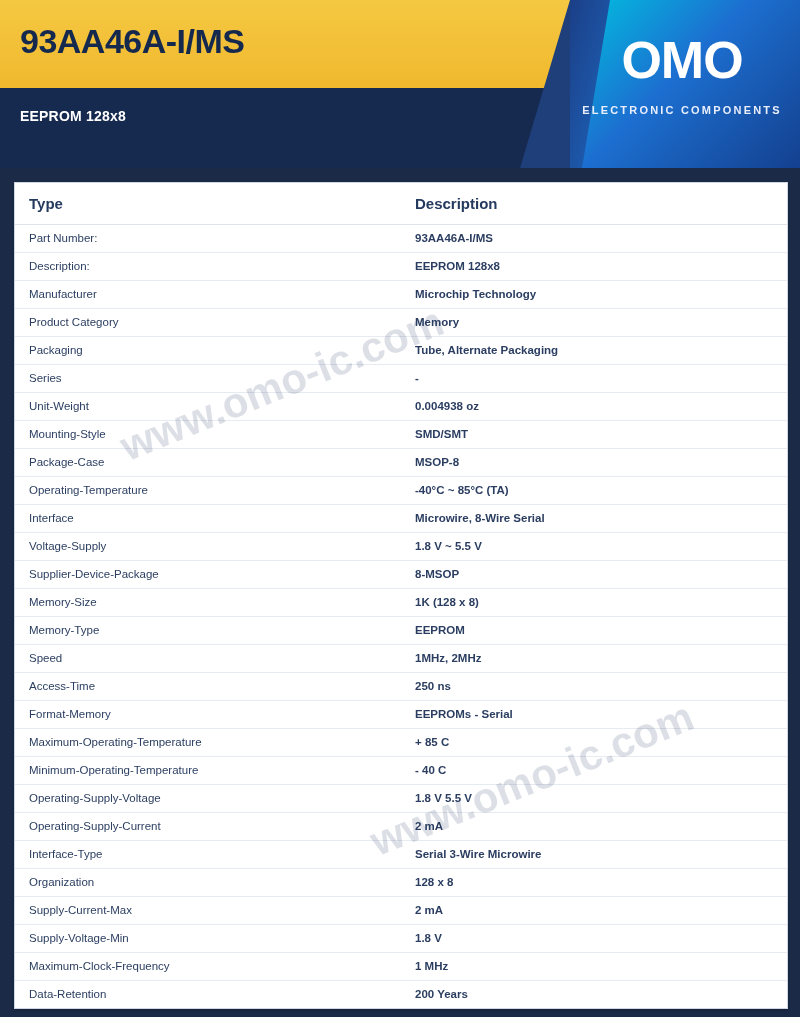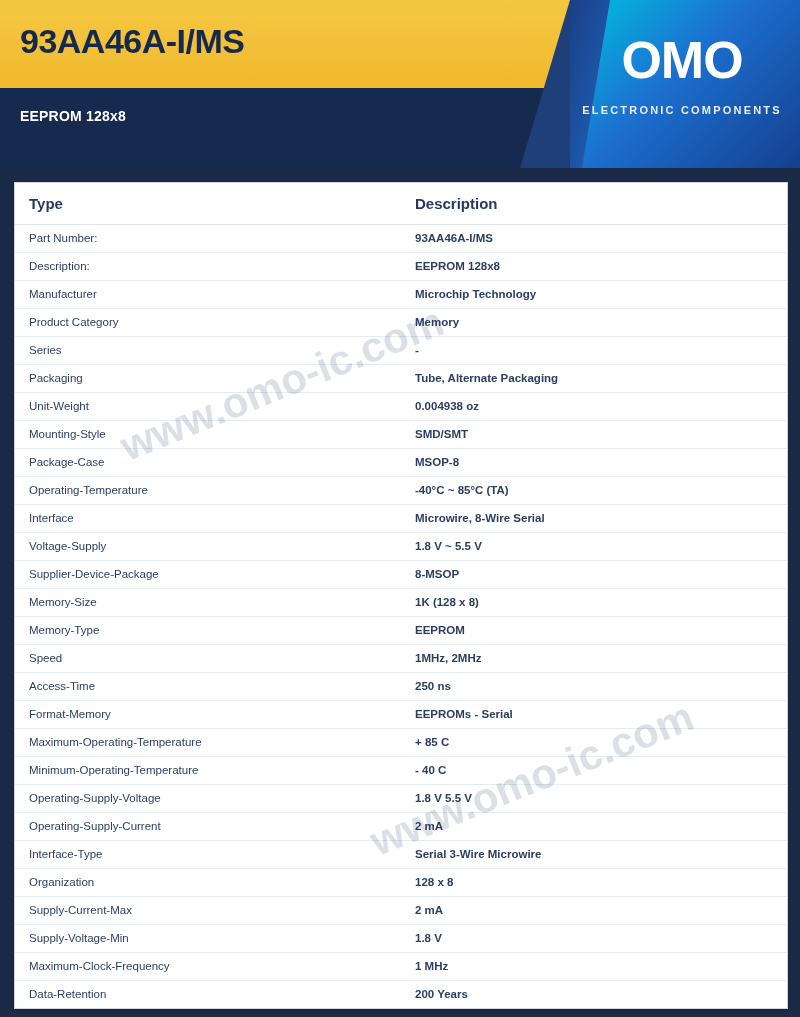--- a/index.html
+++ b/index.html
@@ -205,26 +205,26 @@
         </tr>
         <tr>
           <td class="key">Manufacturer</td>
           <td class="val">Microchip Technology</td>
         </tr>
         <tr>
           <td class="key">Product Category</td>
           <td class="val">Memory</td>
         </tr>
         <tr>
+          <td class="key">Packaging</td>
+          <td class="val">Tube, Alternate Packaging</td>
+        </tr>
+        <tr>
           <td class="key">Series</td>
           <td class="val">-</td>
-        </tr>
-        <tr>
-          <td class="key">Packaging</td>
-          <td class="val">Tube, Alternate Packaging</td>
         </tr>
         <tr>
           <td class="key">Unit-Weight</td>
           <td class="val">0.004938 oz</td>
         </tr>
         <tr>
           <td class="key">Mounting-Style</td>
           <td class="val">SMD/SMT</td>
         </tr>
         <tr>

